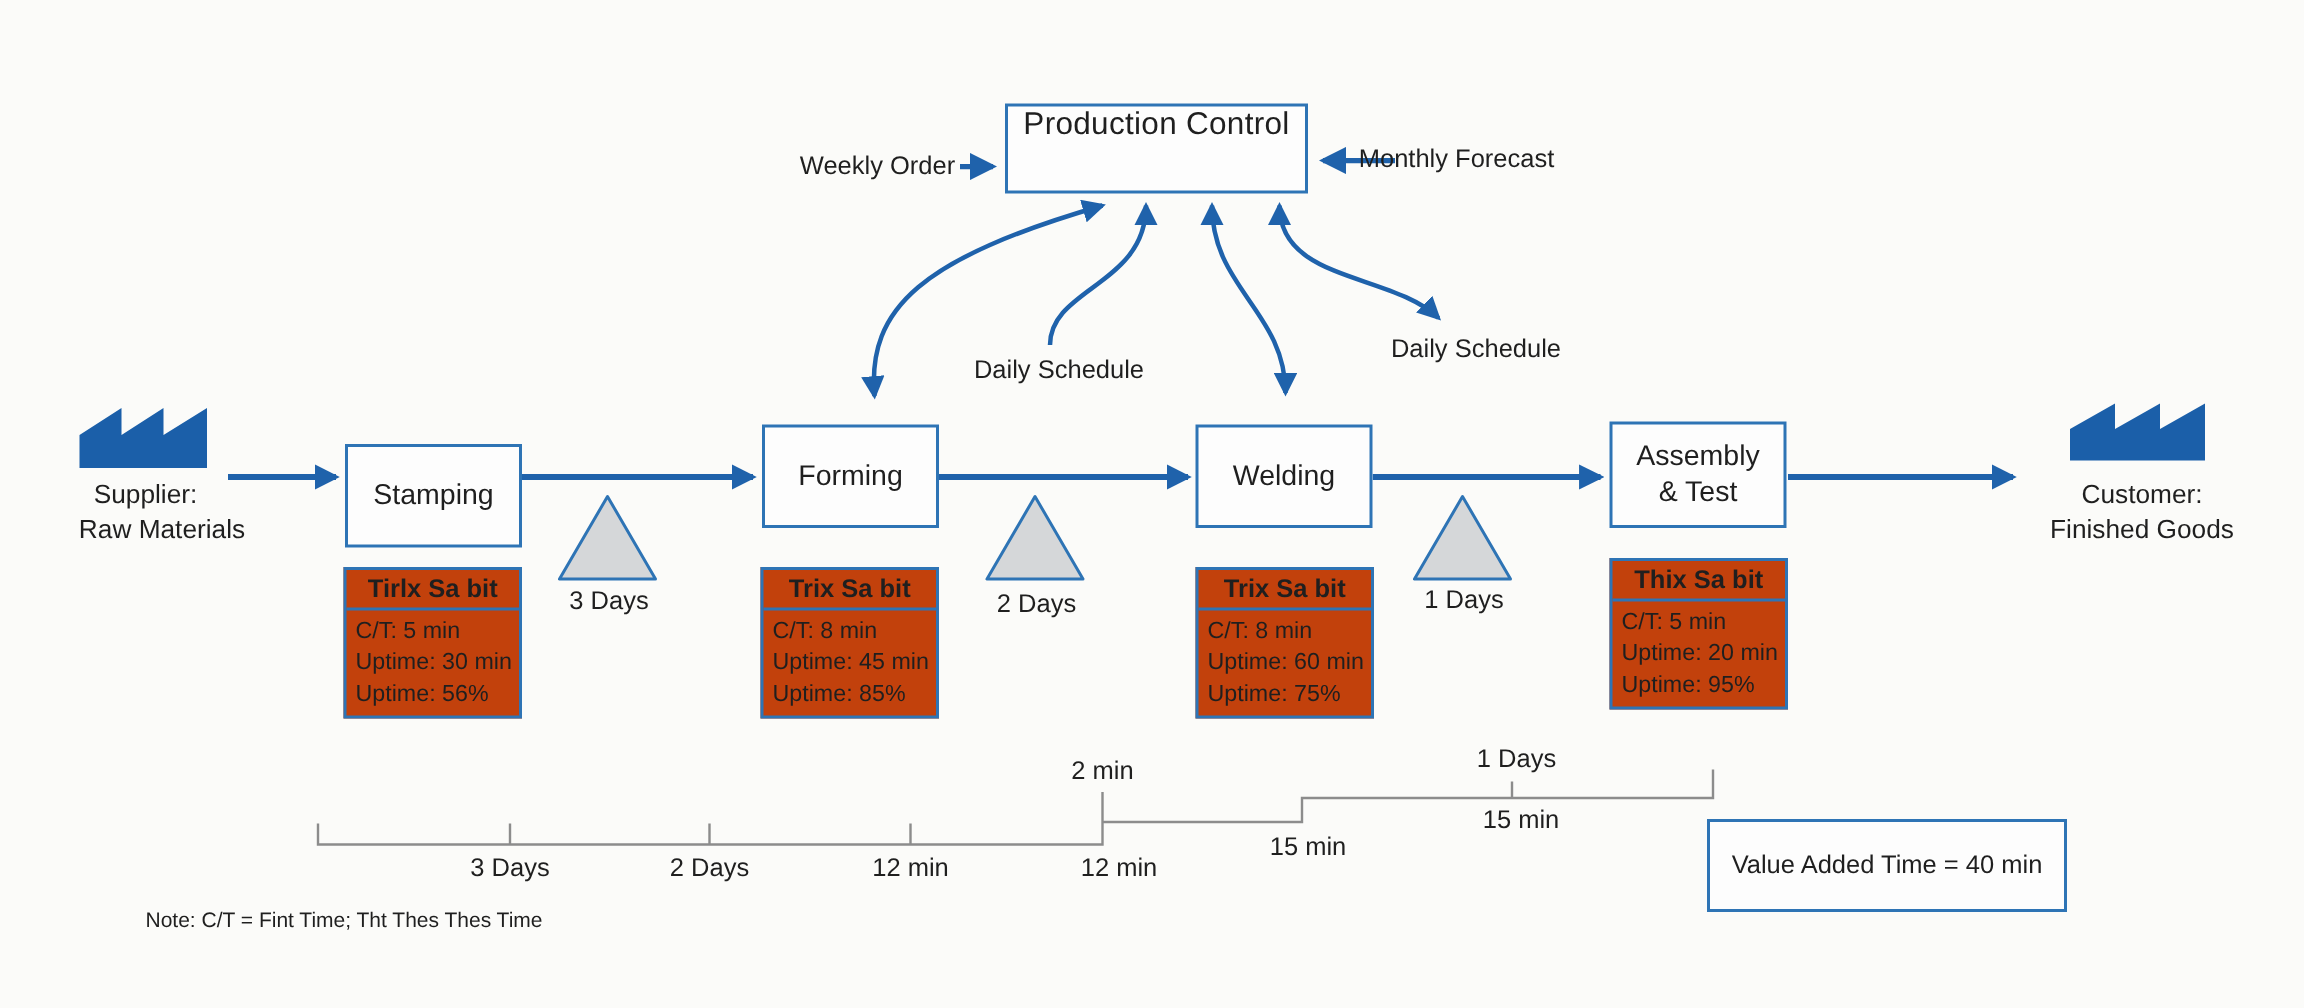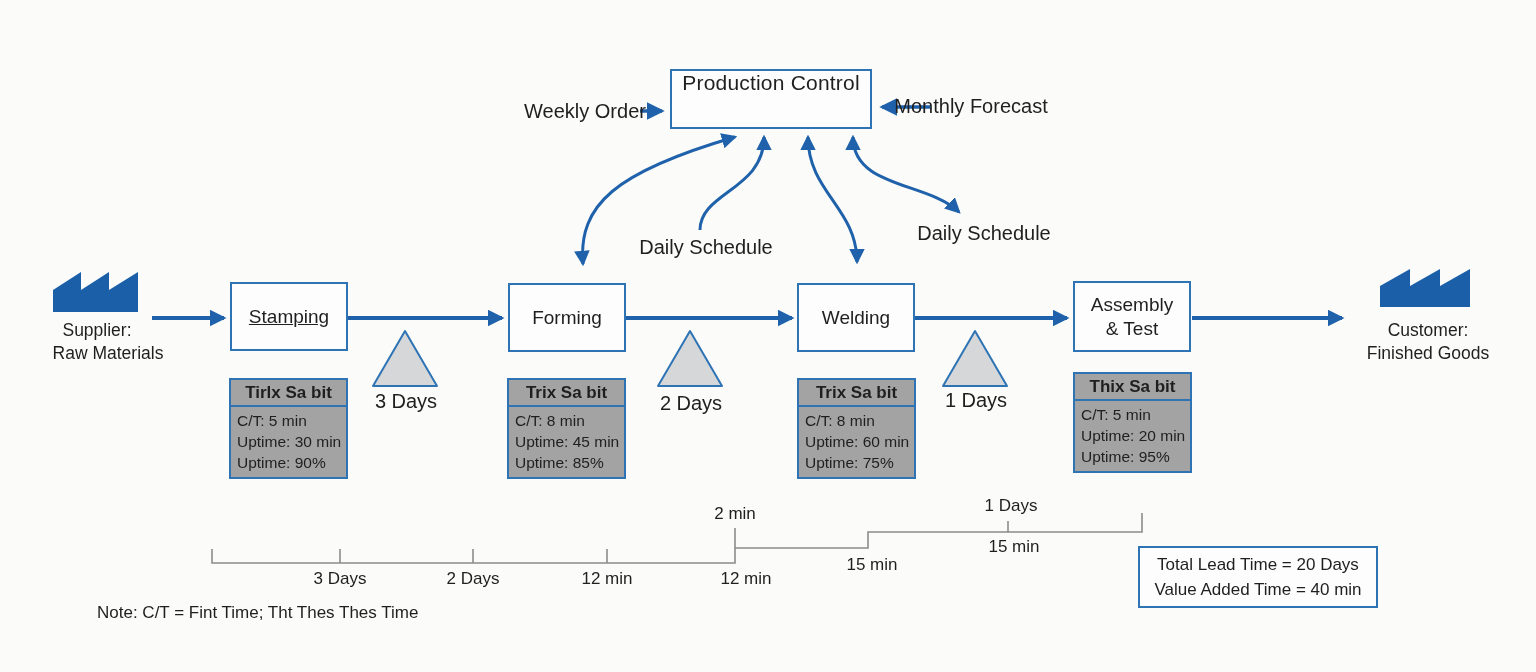--- a/index.html
+++ b/index.html
@@ -4,51 +4,51 @@
 <style>
   html,body{margin:0;padding:0;background:#fbfbf9;}
   .canvas{
     position:relative;width:1536px;height:672px;overflow:hidden;
     background:#fbfbf9;color:#1f1f1f;
     font-family:"Liberation Sans","DejaVu Sans",sans-serif;
   }
   svg.layer{position:absolute;left:0;top:0;width:1536px;height:672px;}
   .abs{position:absolute;}
   .ctr{transform:translate(-50%,-50%);white-space:nowrap;}
-  .lbl{font-size:20px;color:#1f1f1f;}
+  .lbl{font-size:17px;color:#1f1f1f;}
   .pc-box{
     left:670px;top:69px;width:202px;height:60px;
     background:#fdfdfd;border:2px solid #2e74b5;box-sizing:border-box;
     display:flex;align-items:flex-start;justify-content:center;
     font-size:21px;letter-spacing:.2px;
   }
   .proc-box{
     width:118px;height:69px;background:#fdfdfd;border:2px solid #2e74b5;
     box-sizing:border-box;display:flex;align-items:center;justify-content:center;
     font-size:19px;text-align:center;white-space:pre-line;line-height:1.25;
   }
   .data-box{
-    width:119px;background:#a3a3a3;border:2px solid #2e74b5;box-sizing:border-box;
+    width:119px;background:#c2410c;border:2px solid #2e74b5;box-sizing:border-box;
   }
   .data-box .hdr{
     font-size:17px;font-weight:700;text-align:center;
     padding:3px 2px 2px 2px;border-bottom:2px solid #2e74b5;
   }
   .data-box .rows{padding:3px 12px 4px 6px;}
   .data-box .rows div{font-size:15.5px;line-height:21px;white-space:nowrap;}
   .fac-lbl1{font-size:17.5px;font-weight:400;}
   .fac-lbl2{font-size:17.5px;}
   .summary-box{
     left:1138px;top:546px;width:240px;height:62px;
     background:#fdfdfd;border:2px solid #2e74b5;box-sizing:border-box;
     display:flex;flex-direction:column;align-items:center;justify-content:center;
     font-size:17px;line-height:1.5;white-space:nowrap;
   }
   .tl-lbl{font-size:17px;}
-  .note{font-size:17px;white-space:nowrap;transform:translate(0,-50%);}
+  .note{font-size:14px;white-space:nowrap;transform:translate(0,-50%);}
 </style>
 </head>
 <body>
 
 <div class="canvas">
 
   <svg class="layer" viewBox="0 0 1536 672">
     <defs>
       <marker id="ah4" viewBox="0 0 10 10" refX="8.5" refY="5" markerWidth="4.2" markerHeight="4.2" orient="auto-start-reverse" markerUnits="strokeWidth">
         <path d="M0,0 L10,5 L0,10 z" fill="#1f62ab"></path>
@@ -89,40 +89,40 @@
   <div class="abs ctr lbl" style="left:585px;top:111px;">Weekly Order</div>
   <div class="abs ctr lbl" style="left:971px;top:106px;">Monthly Forecast</div>
   <div class="abs ctr lbl" style="left:706px;top:247px;">Daily Schedule</div>
   <div class="abs ctr lbl" style="left:984px;top:233px;">Daily Schedule</div>
 
   <div class="abs ctr fac-lbl1" style="left:97px;top:330px;">Supplier:</div>
   <div class="abs ctr fac-lbl2" style="left:97px;top:353px;margin-left:11px;">Raw Materials</div>
   <div class="abs ctr fac-lbl1" style="left:1428px;top:330px;">Customer:</div>
   <div class="abs ctr fac-lbl2" style="left:1428px;top:353px;">Finished Goods</div>
 
-  <div class="abs proc-box" style="left:230px;top:282px;text-decoration:underline;">
+  <div class="abs proc-box" style="left:230px;top:296px;">
     <span>Stamping</span>
   </div>
   <div class="abs proc-box" style="left:508px;top:283px;">
     <span>Forming</span>
   </div>
   <div class="abs proc-box" style="left:797px;top:283px;">
     <span>Welding</span>
   </div>
   <div class="abs proc-box" style="left:1073px;top:281px;height:71px;">
     <span>Assembly
 &amp; Test</span>
   </div>
 
   <div class="abs data-box" style="left:229px;top:378px;">
     <div class="hdr">Tirlx Sa bit</div>
     <div class="rows">
       <div>C/T: 5 min</div>
       <div>Uptime: 30 min</div>
-      <div>Uptime: 90%</div>
+      <div>Uptime: 56%</div>
     </div>
   </div>
   <div class="abs data-box" style="left:507px;top:378px;">
     <div class="hdr">Trix Sa bit</div>
     <div class="rows">
       <div>C/T: 8 min</div>
       <div>Uptime: 45 min</div>
       <div>Uptime: 85%</div>
     </div>
   </div>
@@ -150,19 +150,18 @@
   <div class="abs ctr tl-lbl" style="left:340px;top:579px;">3 Days</div>
   <div class="abs ctr tl-lbl" style="left:473px;top:579px;">2 Days</div>
   <div class="abs ctr tl-lbl" style="left:607px;top:579px;">12 min</div>
   <div class="abs ctr tl-lbl" style="left:746px;top:579px;">12 min</div>
   <div class="abs ctr tl-lbl" style="left:735px;top:514px;">2 min</div>
   <div class="abs ctr tl-lbl" style="left:872px;top:565px;">15 min</div>
   <div class="abs ctr tl-lbl" style="left:1014px;top:547px;">15 min</div>
   <div class="abs ctr tl-lbl" style="left:1011px;top:506px;">1 Days</div>
 
   <div class="abs summary-box">
-    <div>Total Lead Time = 20 Days</div>
     <div>Value Added Time = 40 min</div>
   </div>
 
   <div class="abs note" style="left:97px;top:613px;">Note: C/T = Fint Time; Tht Thes Thes Time</div>
 
 </div>
 
 </body></html>

